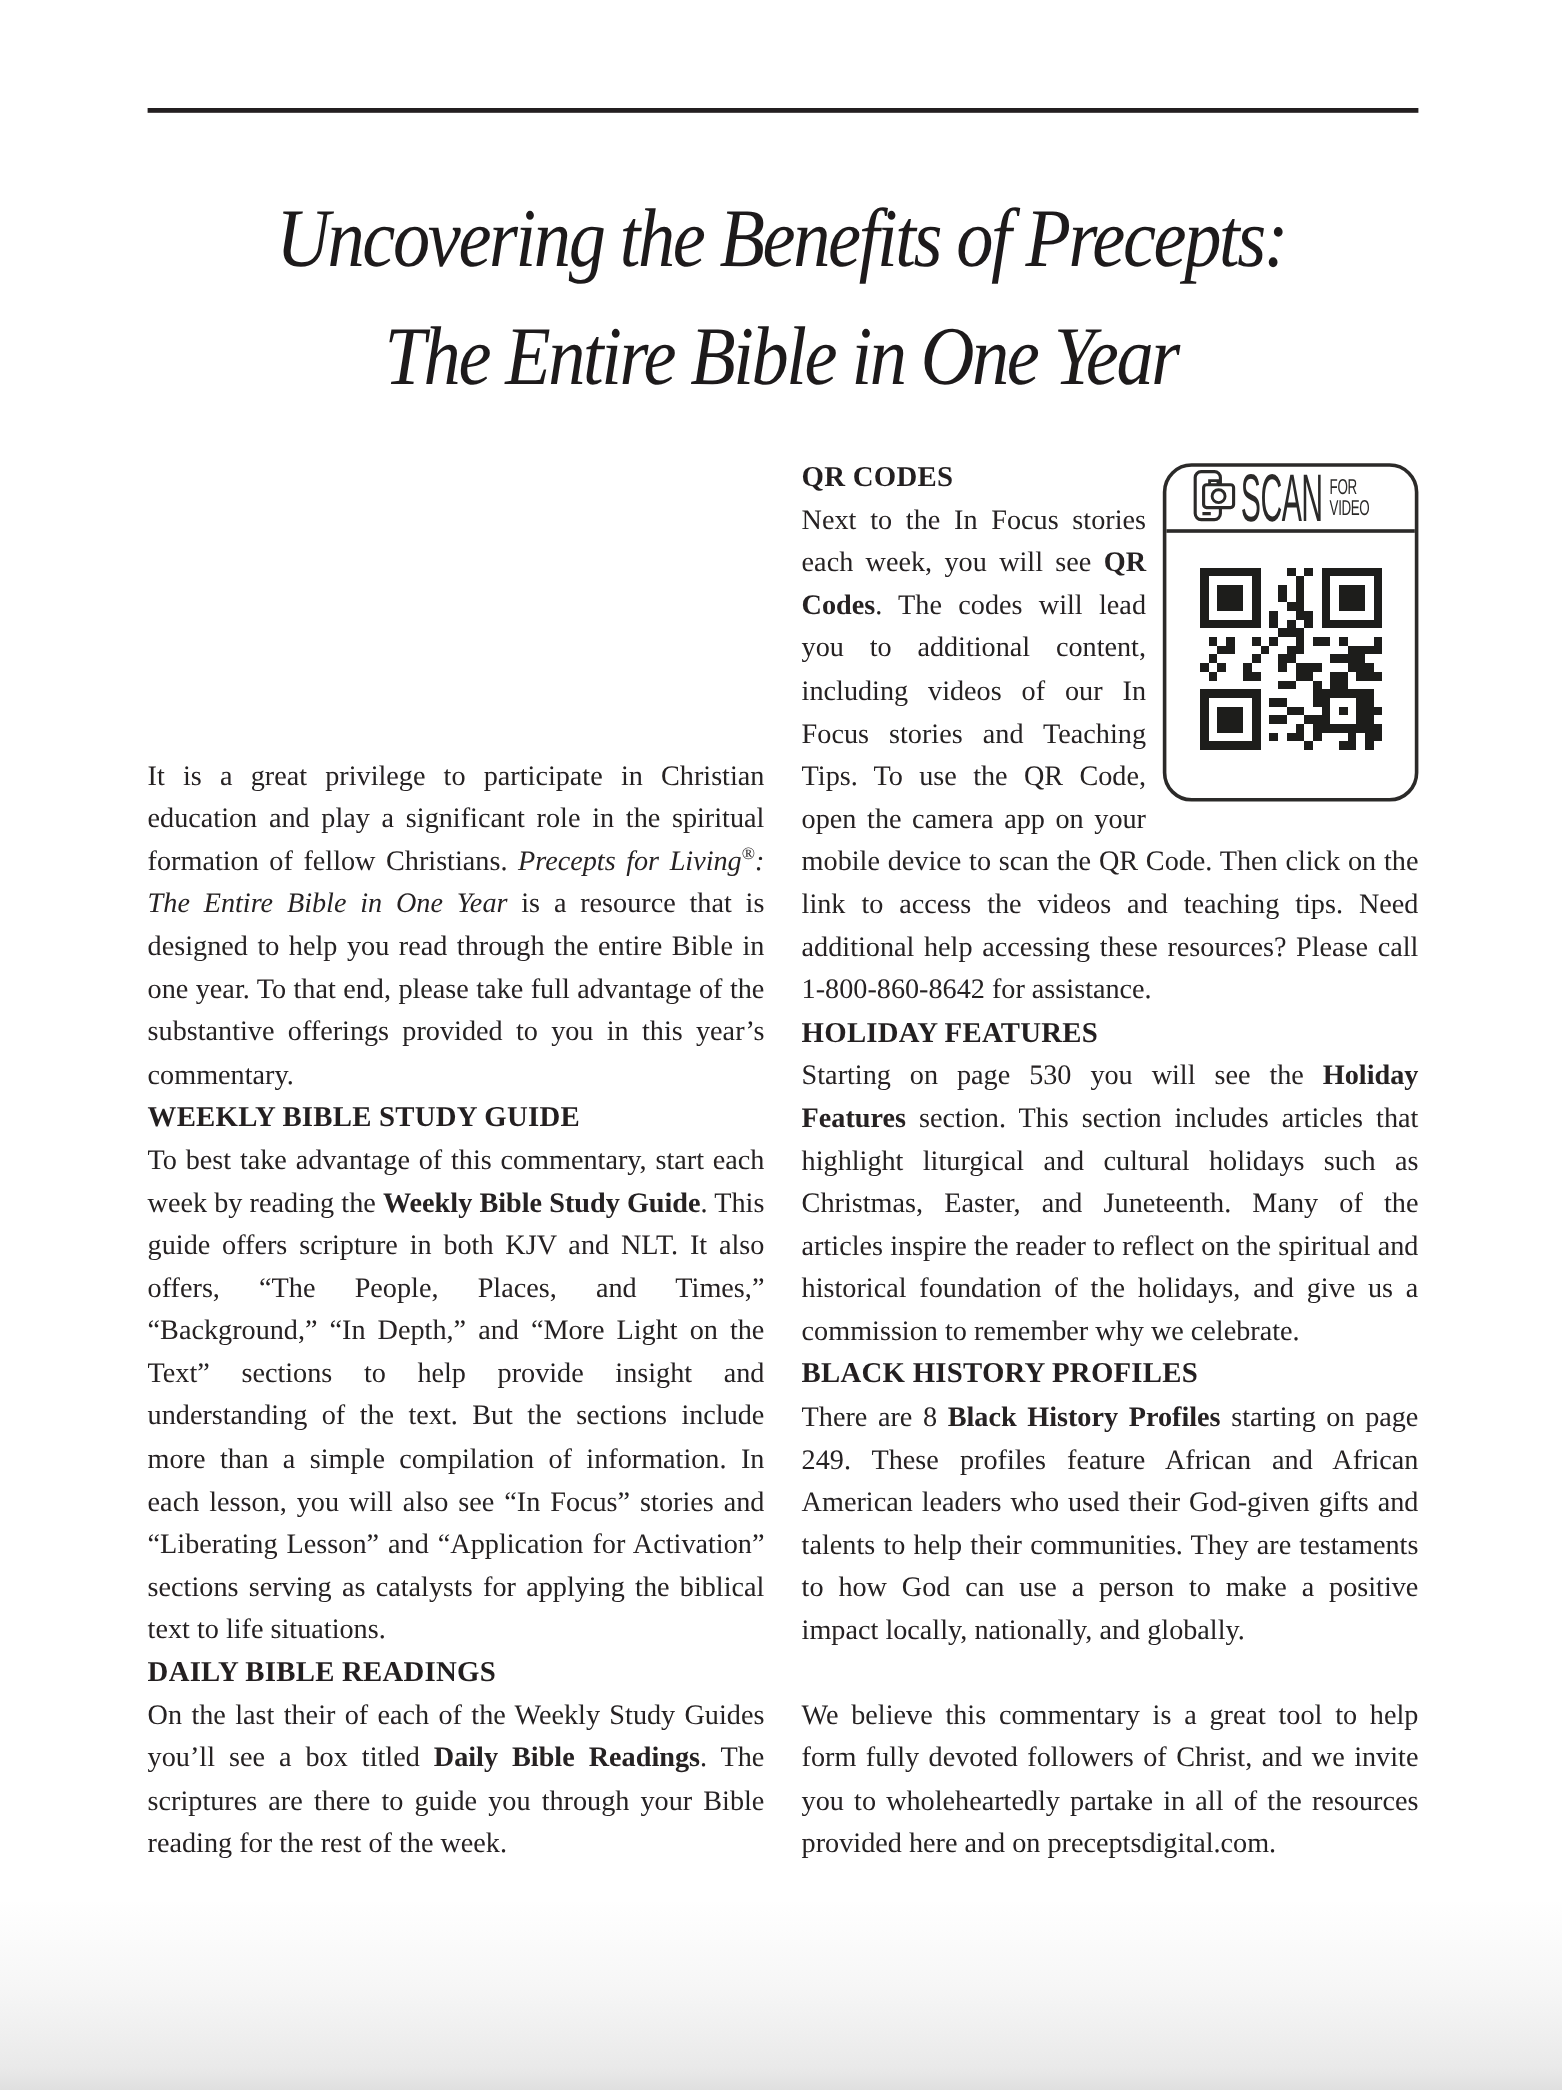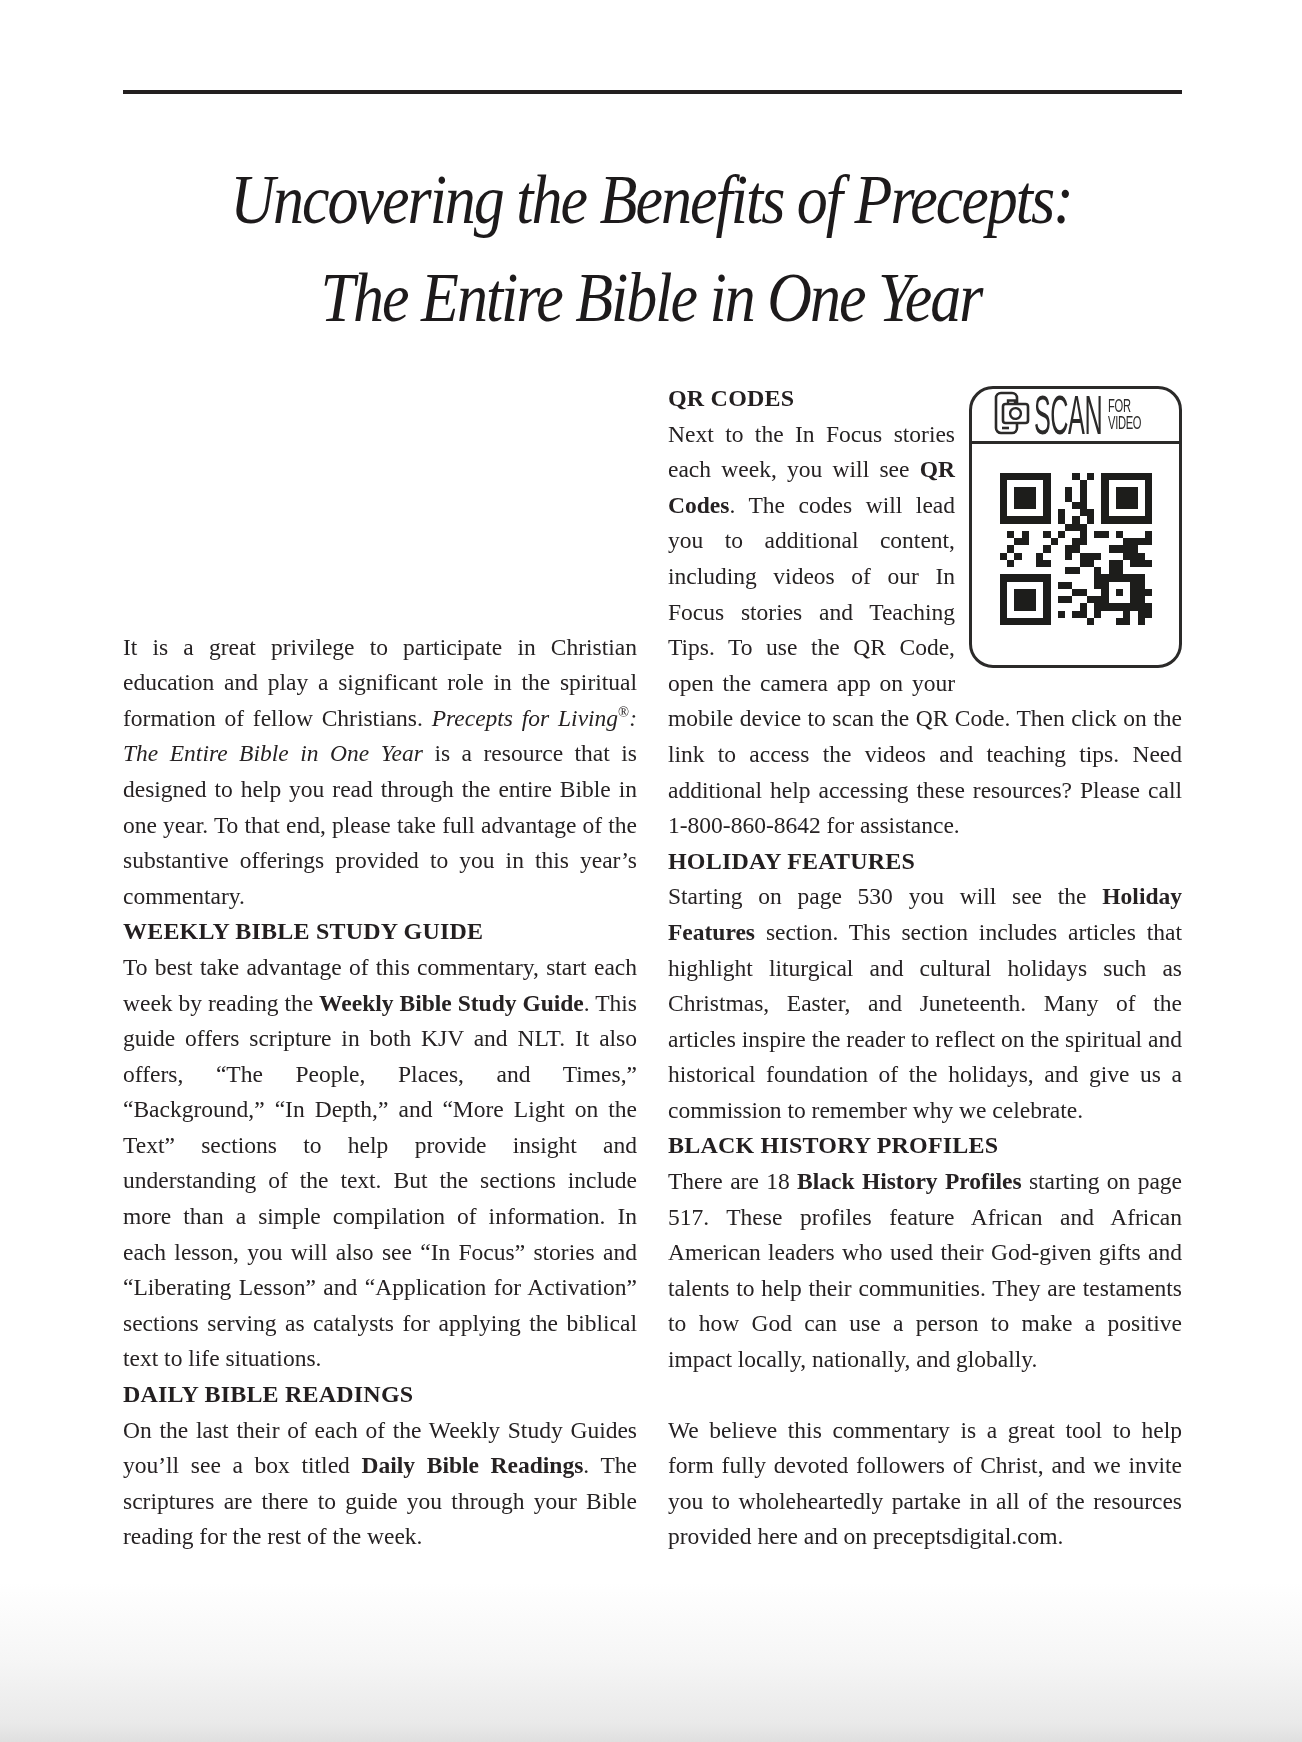--- a/index.html
+++ b/index.html
@@ -272,21 +272,21 @@
         <p><span>Next to the In Focus stories each week, you will see </span><span class="b">QR Codes</span><span>. The codes will lead you to additional content, including videos of our In Focus stories and Teaching Tips. To use the QR Code, open the camera app on your mobile device to scan the QR Code. Then click on the link to access the videos and teaching tips. Need additional help accessing these resources? Please call 1-800-860-8642 for assistance.</span></p>
       </section>
 
       <section>
         <h3>HOLIDAY FEATURES</h3>
         <p><span>Starting on page 530 you will see the </span><span class="b">Holiday Features</span><span> section. This section includes articles that highlight liturgical and cultural holidays such as Christmas, Easter, and Juneteenth. Many of the articles inspire the reader to reflect on the spiritual and historical foundation of the holidays, and give us a commission to remember why we celebrate.</span></p>
       </section>
 
       <section>
         <h3>BLACK HISTORY PROFILES</h3>
-        <p><span>There are 18 </span><span class="b">Black History Profiles</span><span> starting on page 517. These profiles feature African and African American leaders who used their God-given gifts and talents to help their communities. They are testaments to how God can use a person to make a positive impact locally, nationally, and globally.</span></p>
+        <p><span>There are 8 </span><span class="b">Black History Profiles</span><span> starting on page 249. These profiles feature African and African American leaders who used their God-given gifts and talents to help their communities. They are testaments to how God can use a person to make a positive impact locally, nationally, and globally.</span></p>
         <p class="closing"><span>We believe this commentary is a great tool to help form fully devoted followers of Christ, and we invite you to wholeheartedly partake in all of the resources provided here and on preceptsdigital.com.</span></p>
       </section>
 
     </div>
   </div>
 
   <div class="bottom-shade"></div>
 </div>
 
 </body></html>

